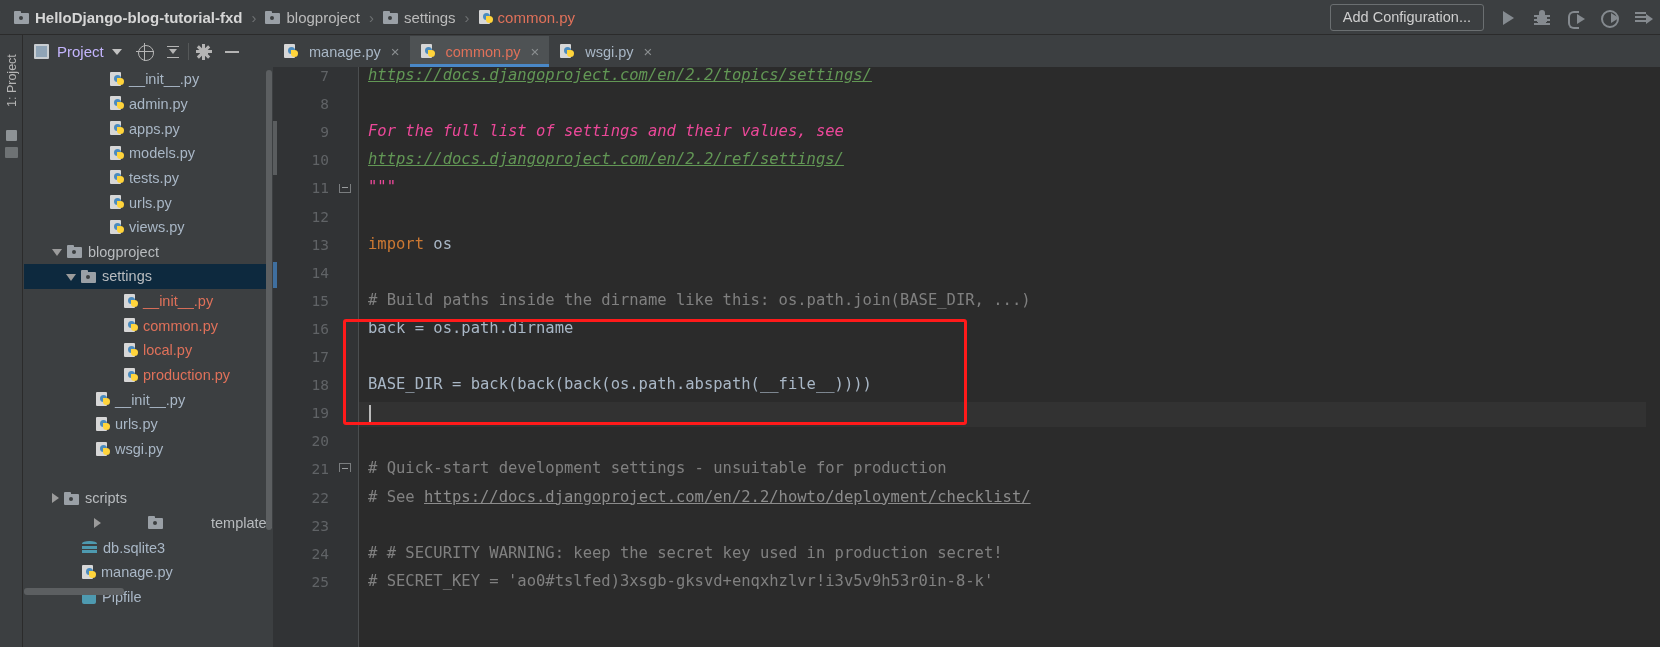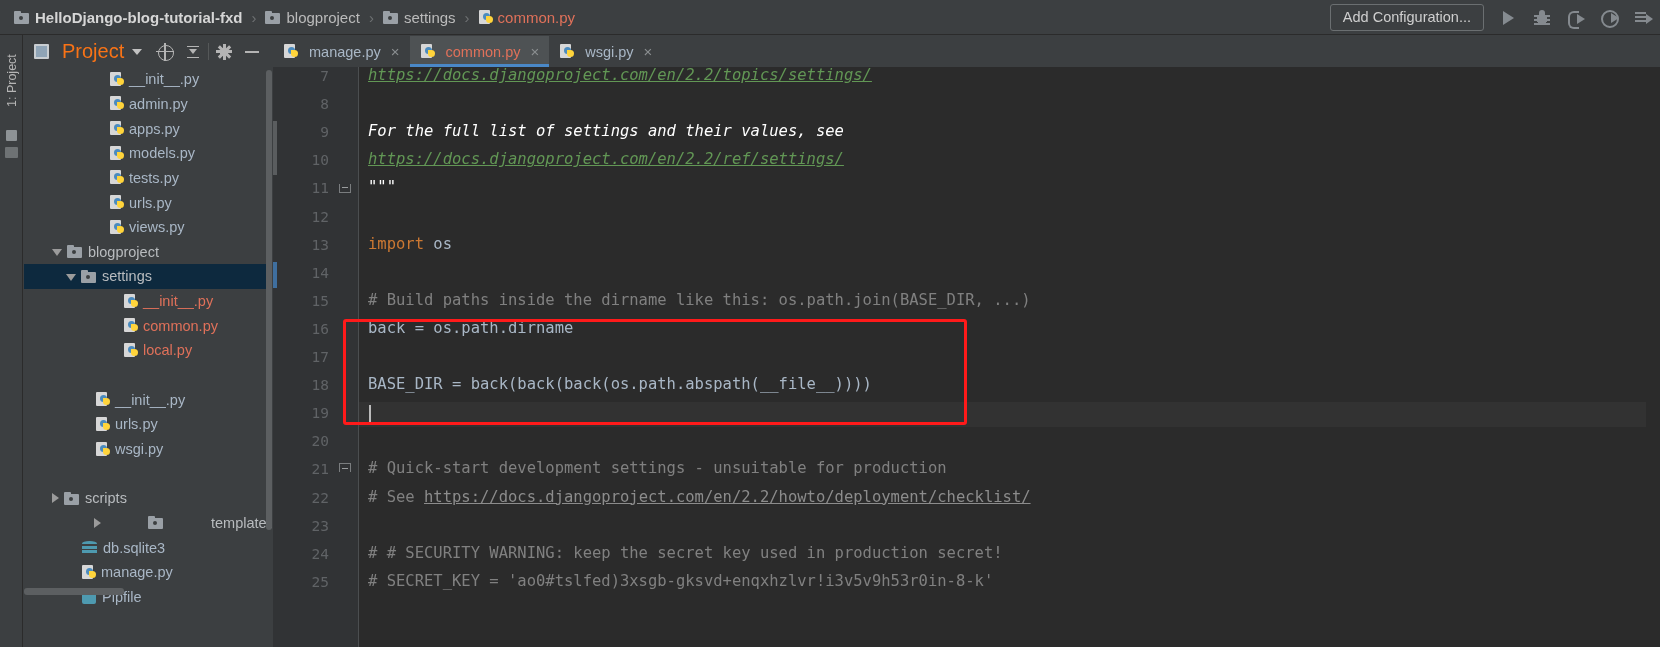--- a/index.html
+++ b/index.html
@@ -125,21 +125,21 @@
     position: absolute; left: 5px; top: 112px; width: 13px; height: 11px;
     background: #6e7274; border-radius: 1px;
   }
 
   
   .panel-head {
     position: absolute; left: 24px; top: 36px; width: 248px; height: 31px;
     background: #3c3f41; display: flex; align-items: center; padding-left: 10px; gap: 0;
   }
   .ph-proj-ic { width: 15px; height: 15px; background: #8fa4b6; border: 2px solid #c8cdd1; border-radius: 1px; }
-  .ph-label { color: #f97316; font-size: 20px; margin-left: 13px; }
+  .ph-label { color: #c4b5fd; font-size: 15px; margin-left: 8px; }
   .ph-caret {
     width: 0; height: 0; margin-left: 8px;
     border-left: 5px solid transparent; border-right: 5px solid transparent;
     border-top: 6px solid #c2c2c2;
   }
   .ph-ic { position: relative; width: 18px; height: 18px; }
   .ph-target::before {
     content: ""; position: absolute; left: 2px; top: 2px; width: 14px; height: 14px;
     border: 1.6px solid #b4b4b4; border-radius: 50%;
   }
@@ -274,21 +274,21 @@
   .marker-grey {
     position: absolute; left: 0; width: 4px; background: #5a5d5f;
   }
 
   .code-layer { position: absolute; left: 86px; top: 0; right: 0; height: 580px; overflow: hidden; }
   .cline {
     position: absolute; left: 9px; white-space: pre;
     font-family: "DejaVu Sans Mono", monospace; font-size: 15.5px; color: #a9b7c6;
   }
   .cm  { color: #808080; }            
-  .doc { color: #ffffff; font-style: italic; }  
+  .doc { color: #ec4899; font-style: italic; }  
   .doclink { color: #629755; font-style: italic; text-decoration: underline; }
   .kw  { color: #cc7832; }            
   .id  { color: #a9b7c6; }
   .lnk { color: #8c8c8c; text-decoration: underline; }
 
   .caret-row {
     position: absolute; left: 86px; right: 0; height: 25px; background: #323232;
   }
   .caret {
     position: absolute; width: 1.5px; height: 19px; background: #bbbbbb;
@@ -483,20 +483,30 @@
       </div>
       <div class="trow" style="position: absolute; left: 0px; right: 0px; top: 271.15px;">
         <span class="tw" style="width: 84px;"></span>
         <span class="arrow none"></span>
         <span class="py-icon">
           <span class="pg"></span>
           <span class="b1"></span>
           <span class="b2"></span>
         </span>
         <span class="tlabel red">local.py</span>
+      </div>
+      <div class="trow" style="position: absolute; left: 0px; right: 0px; top: 295.8px;">
+        <span class="tw" style="width: 84px;"></span>
+        <span class="arrow none"></span>
+        <span class="py-icon">
+          <span class="pg"></span>
+          <span class="b1"></span>
+          <span class="b2"></span>
+        </span>
+        <span class="tlabel red">production.py</span>
       </div>
       <div class="trow" style="position: absolute; left: 0px; right: 0px; top: 320.45px;">
         <span class="tw" style="width: 56px;"></span>
         <span class="arrow none"></span>
         <span class="py-icon">
           <span class="pg"></span>
           <span class="b1"></span>
           <span class="b2"></span>
         </span>
         <span class="tlabel ">__init__.py</span>

